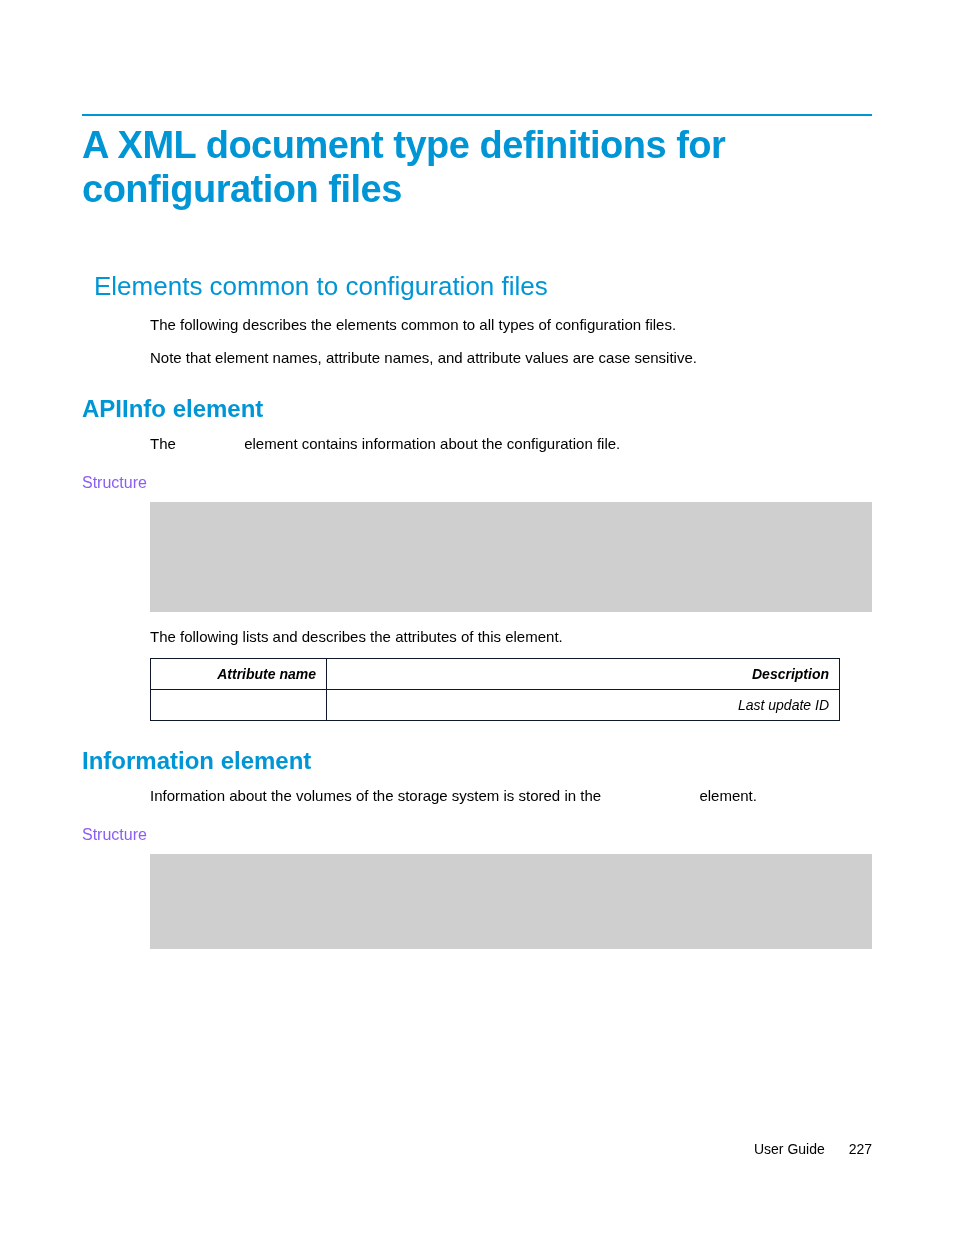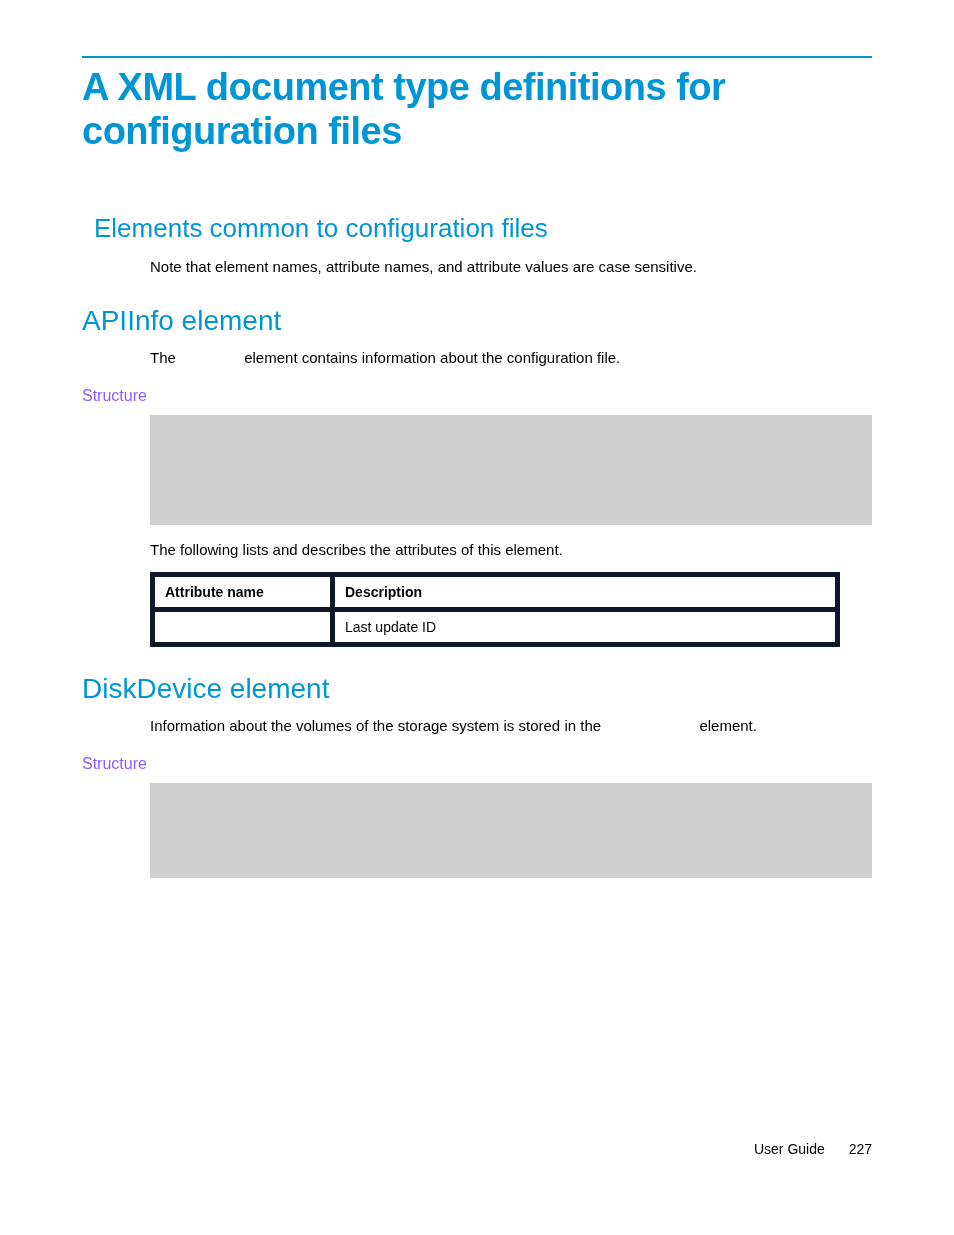--- a/index.html
+++ b/index.html
@@ -6,21 +6,21 @@
     margin: 0;
     padding: 0;
     background: #fff;
     font-family: Arial, Helvetica, sans-serif;
     color: #000;
     width: 954px;
     height: 1235px;
     position: relative;
   }
   .page {
-    padding: 56px 82px 0 82px;
+    padding: 114px 82px 0 82px;
   }
   .top-rule {
     border-top: 2px solid #0096d6;
     margin-bottom: 8px;
   }
   .h1 {
     color: #0096d6;
     font-size: 38px;
     font-weight: bold;
     line-height: 1.15;
@@ -40,22 +40,22 @@
     margin: 0 0 12px 12px;
   }
   .body-indent {
     margin-left: 68px;
     font-size: 15px;
     line-height: 1.5;
   }
   .p { margin: 0 0 10px 0; }
   .h3 {
     color: #0096d6;
-    font-size: 28px;
-    font-weight: normal;
+    font-size: 24px;
+    font-weight: bold;
     margin: 26px 0 10px 0;
   }
   .h4 {
     color: #8b5cf6;
     font-size: 16px;
     font-weight: normal;
     margin: 18px 0 10px 0;
   }
   .codebox {
     background: #cfcfcf;
@@ -70,24 +70,25 @@
   }
   table.attr {
     border-collapse: collapse;
     width: 690px;
     margin-left: 68px;
     margin-top: 6px;
     margin-bottom: 8px;
     font-size: 14px;
   }
   table.attr th, table.attr td {
-    border: 5px solid #0f172a;
+    border: 1px solid #0f172a;
     padding: 7px 10px;
-    text-align: left;
+    text-align: right;
     vertical-align: top;
+    font-style: italic;
   }
   table.attr th {
     font-weight: bold;
     background: #fff;
   }
   table.attr .col1 { width: 155px; }
   .footer {
     position: absolute;
     bottom: 78px;
     right: 82px;
@@ -98,20 +99,21 @@
 </head>
 <body>
 
 <div class="page">
   <div class="top-rule"></div>
   <h1 class="h1">A XML document type definitions for configuration files</h1>
 
 
   <h2 class="h2">Elements common to configuration files</h2>
   <div class="body-indent">
+    <div class="p">The following describes the elements common to all types of configuration files.</div>
     <div class="p">Note that element names, attribute names, and attribute values are case sensitive.</div>
   </div>
 
   <h3 class="h3">APIInfo element</h3>
   <div class="body-indent">
     <div class="p">
       <span>The </span><span style="display:inline-block;width:60px;"></span><span> element contains information about the configuration file.</span>
     </div>
   </div>
 
@@ -128,21 +130,21 @@
       <th class="col1">Attribute name</th>
       <th>Description</th>
     </tr>
     <tr>
       <td></td>
       <td>Last update ID</td>
     </tr>
   </tbody>
     </table>
 
-  <h3 class="h3">DiskDevice element</h3>
+  <h3 class="h3">Information element</h3>
   <div class="body-indent">
     <div class="p">
       <span>Information about the volumes of the storage system is stored in the </span><span style="display:inline-block;width:90px;"></span><span> element.</span>
     </div>
   </div>
 
   <h4 class="h4">Structure</h4>
   <div class="codebox2"></div>
 </div>
 

